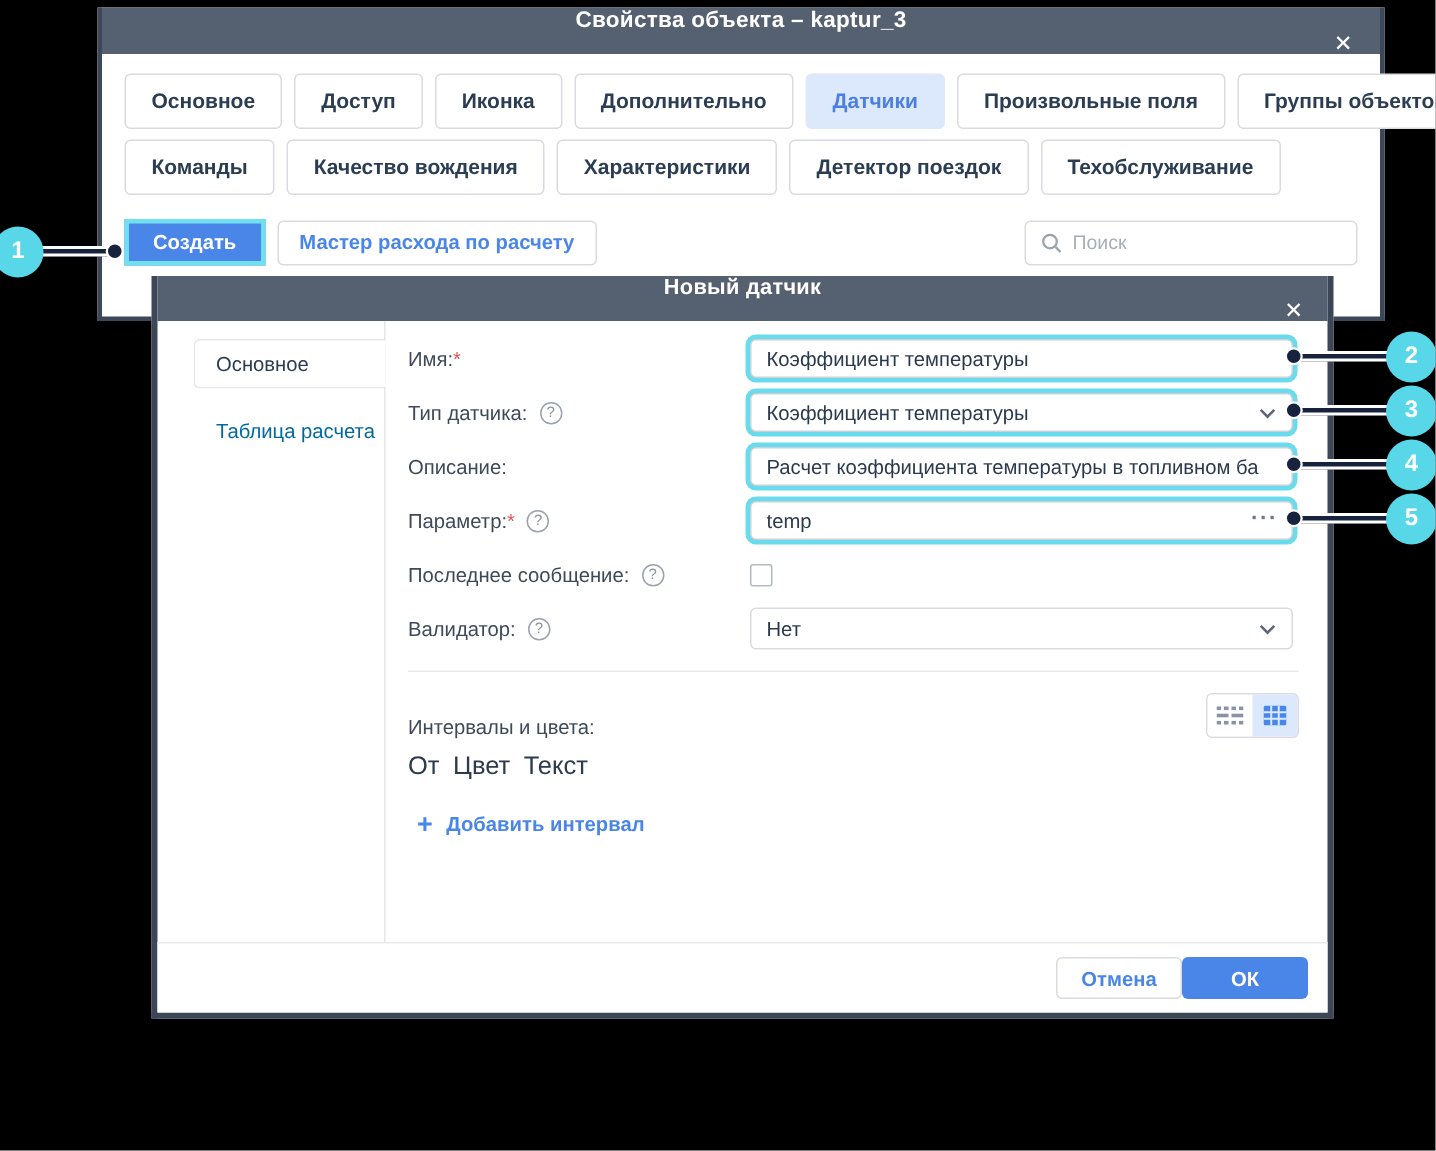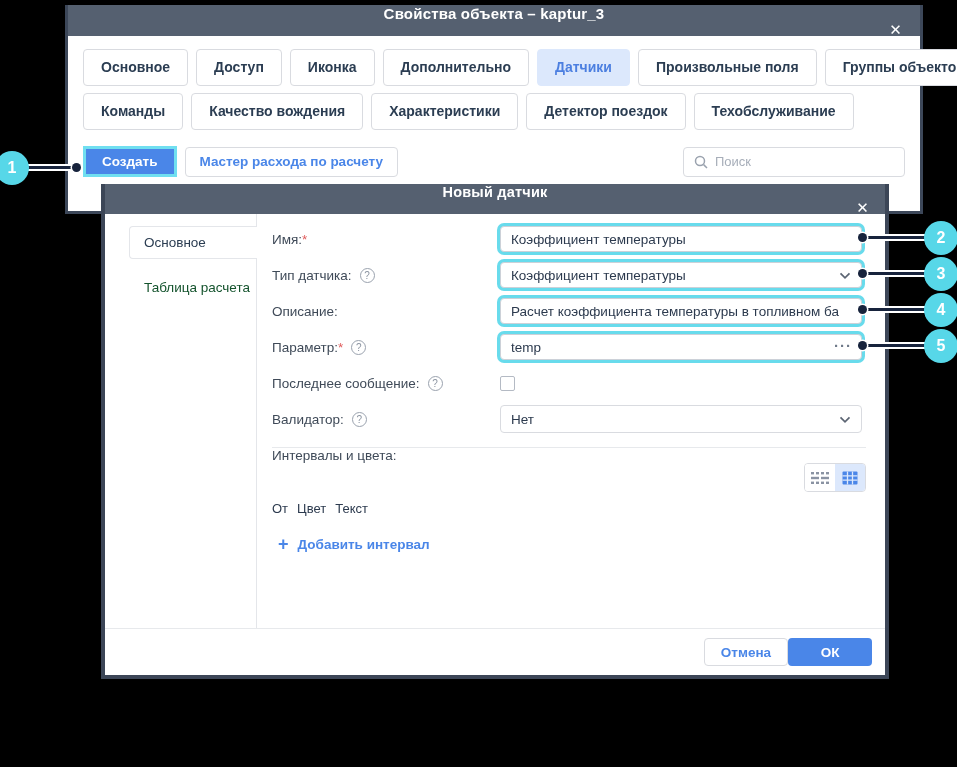--- a/index.html
+++ b/index.html
@@ -59,21 +59,21 @@
   .dialog-body { position:absolute; top:30px; left:0; right:0; bottom:47px; display:flex; }
   .side { width:152px; border-right:1px solid #e4e6ea; position:relative; flex:none; }
   .side-tab-active {
     position:absolute; top:12px; left:24px; right:-1px; height:33px;
     background:#fff; border:1px solid #e4e6ea; border-right:none;
     border-radius:4px 0 0 4px; line-height:31px; padding-left:14px;
     font-size:13.5px; color:#2b3d52; cursor:pointer; z-index:2;
   }
   .side-tab {
     position:absolute; top:57px; left:24px; right:0; height:33px;
-    line-height:33px; padding-left:15px; font-size:13.5px; color:#14532d; cursor:pointer;
+    line-height:33px; padding-left:15px; font-size:13.5px; color:#0369a1; cursor:pointer;
   }
   .content { flex:1; padding:7px 19px 0 15px; }
   .form-row { display:flex; align-items:center; height:36px; }
   .flabel {
     width:228px; flex:none; display:flex; align-items:center; gap:8px;
     font-size:13.5px; color:#3f4a58;
   }
   .req { color:#e05c5c; }
   .qmark {
     width:15px; height:15px; border:1px solid #9aa2ae; border-radius:50%;
@@ -93,31 +93,31 @@
   .field .chevron { position:absolute; right:10px; top:50%; transform:translateY(-40%); }
   .field .more {
     position:absolute; right:9px; top:50%; transform:translateY(-58%);
     color:#6e7988; font-size:15px; font-weight:700; letter-spacing:1px; cursor:pointer;
   }
   .checkbox {
     width:15px; height:15px; border:1.5px solid #b4bac4; border-radius:2px;
     background:#fff; cursor:pointer;
   }
   .divider { border-top:1px solid #e7e9ec; margin:10px 0 0 0; }
-  .section-row { display:flex; align-items:flex-start; height:44px;flex-direction:column; }
+  .section-row { display:flex; align-items:flex-end; height:44px; }
   .section-label { font-size:13.5px; color:#3f4a58; }
   .toggle {
     margin-left:auto; display:flex; border:1px solid #d9dbe0; border-radius:4px; overflow:hidden;
   }
   .toggle .cell {
     width:30px; height:28px; display:flex; align-items:center; justify-content:center;
     background:#fff; cursor:pointer;
   }
   .toggle .cell.active { background:#dce8fc; }
-  .cols-row { display:flex; gap:9px; margin-top:9px; font-size:13px; color:#2c3a4e; }
+  .cols-row { display:flex; gap:9px; margin-top:9px; font-size:17px; color:#2c3a4e; }
   .add-row { display:flex; align-items:center; gap:9px; margin-top:19px; padding-left:6px; cursor:pointer; }
   .add-plus { color:#4a86e8; font-size:18px; font-weight:700; line-height:1; }
   .add-text { color:#4a86e8; font-size:13.5px; font-weight:600; }
   .dialog-footer {
     position:absolute; left:0; right:0; bottom:0; height:47px;
     border-top:1px solid #e7e9ec; display:flex; align-items:center;
     justify-content:flex-end; padding-right:13px; background:#fff;
   }
   .btn-cancel {
     width:84px; height:28px; border:1px solid #d9dbe0; border-radius:4px;

